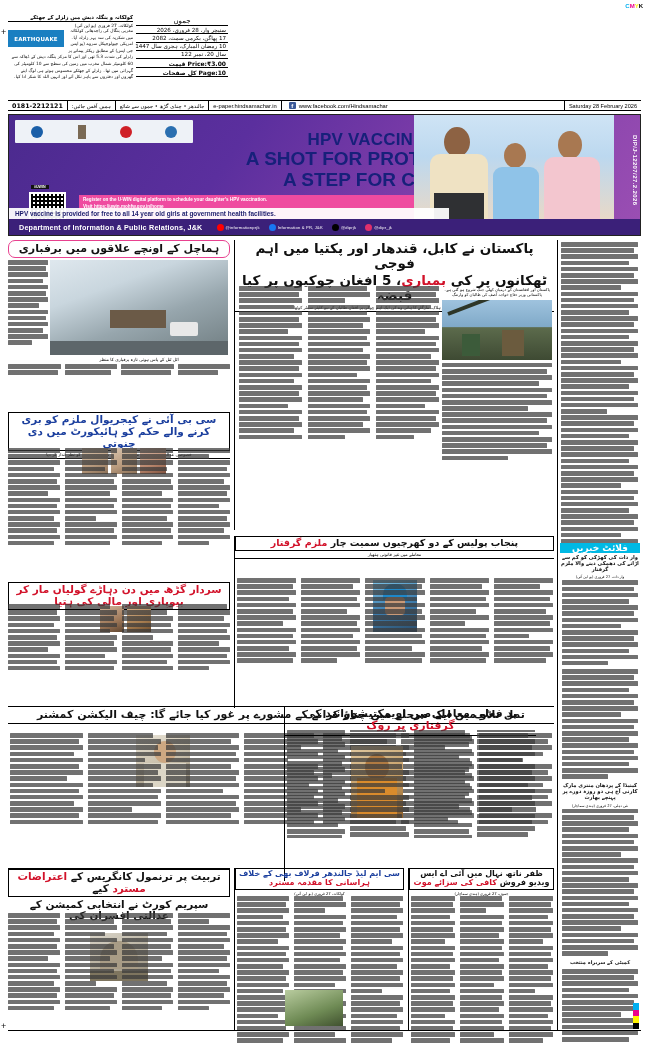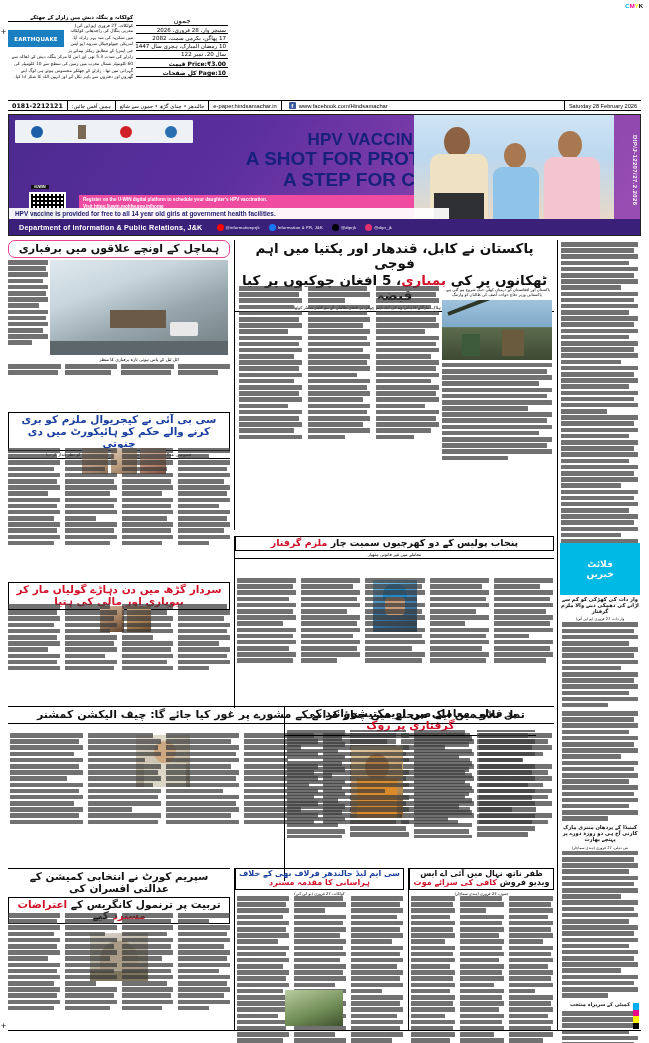--- a/index.html
+++ b/index.html
@@ -432,21 +432,21 @@
           <div class="ln w88"></div>
           <div class="ln w100"></div>
         <div class="ln w95"></div>
           <div class="ln w100"></div>
           <div class="ln w78"></div>
           <div class="ln w100"></div>
           <div class="ln w95"></div>
       </div>
 
       <div style="position:absolute;left:2px;top:303px;width:80px;">
-        <div class="flash-head urdu" style="font-size:9px;padding:16px;">فلائٹ خبریں</div>
+        <div class="flash-head urdu" style="font-size:9px;padding:0;">فلائٹ خبریں</div>
         <div class="hl hl-black urdu" style="font-size:5.2px;padding:2px 1px;">وار دات کی کھڑکی کو کم سے اڑانے کی دھمکی دینے والا ملزم گرفتار</div>
         <div class="cap urdu" style="font-size:3.6px;">وار دات، 27 فروری (یو این آئی)</div>
         <div class="body-lines" style="padding:1px 2px;">
           <div class="ln w100"></div>
             <div class="ln w95"></div>
             <div class="ln w100"></div>
             <div class="ln w88"></div>
             <div class="ln w100"></div>
           <div class="ln w95"></div>
             <div class="ln w100"></div>
@@ -931,24 +931,24 @@
           <div class="ln w100"></div>
         <div class="ln w60"></div>
           <div class="ln w100"></div>
           <div class="ln w95"></div>
           <div class="ln w100"></div>
           <div class="ln w88"></div>
       </div>
     </div>
 
     <div style="position:absolute;left:0;top:628px;width:222px;height:162px;" class="rule-h">
-      <div class="hl hl-black" style="font-size:10.5px;padding:2px 2px;">سپریم کورٹ نے انتخابی کمیشن کے عدالتی افسران کی</div>
       <div class="hl hl-box" style="font-size:10.5px;padding:1px 2px;">
         <span class="hl-black">تربیت پر ترنمول کانگریس کے </span><span class="hl-red">اعتراضات مسترد</span><span class="hl-black"> کیے</span>
       </div>
+      <div class="hl hl-black" style="font-size:10.5px;padding:2px 2px;">سپریم کورٹ نے انتخابی کمیشن کے عدالتی افسران کی</div>
       <div class="photo court" style="position:absolute;left:82px;top:64px;width:58px;height:48px;">
         <div style="position:absolute;left:10px;top:8px;width:38px;height:28px;background:#a89c86;border-radius:18px 18px 0 0;"></div>
         <div style="position:absolute;left:0;bottom:0;width:100%;height:10px;background:#7e755f;"></div>
       </div>
       <div class="body-lines" style="position:absolute;left:0;top:44px;width:222px;column-count:4;column-gap:5px;">
         <div class="ln w100"></div>
           <div class="ln w95"></div>
           <div class="ln w100"></div>
           <div class="ln w88"></div>
           <div class="ln w100"></div>

